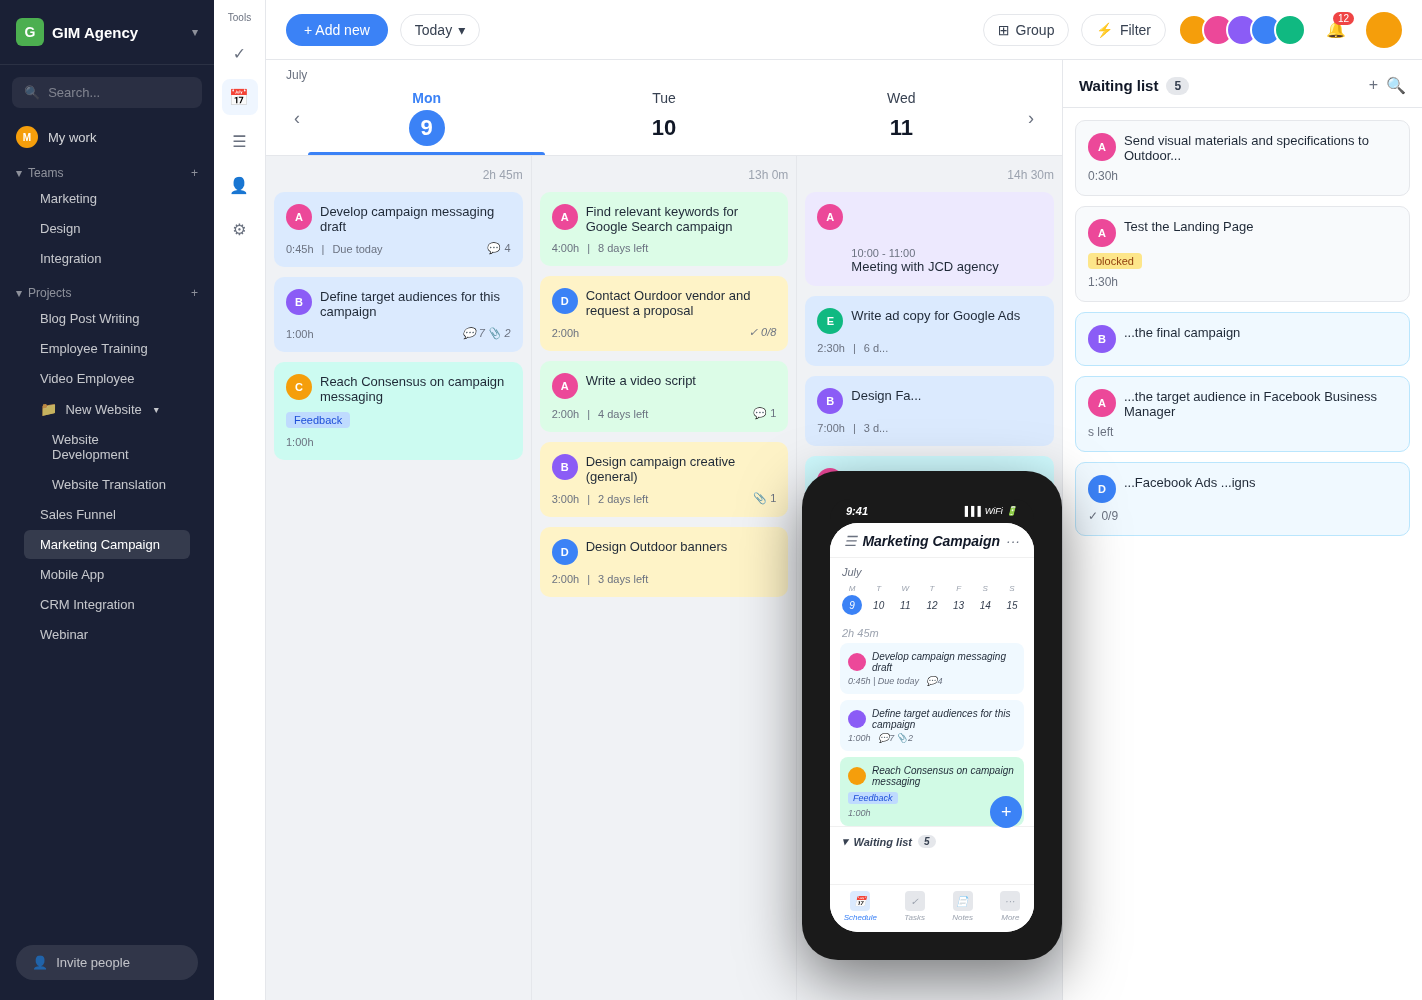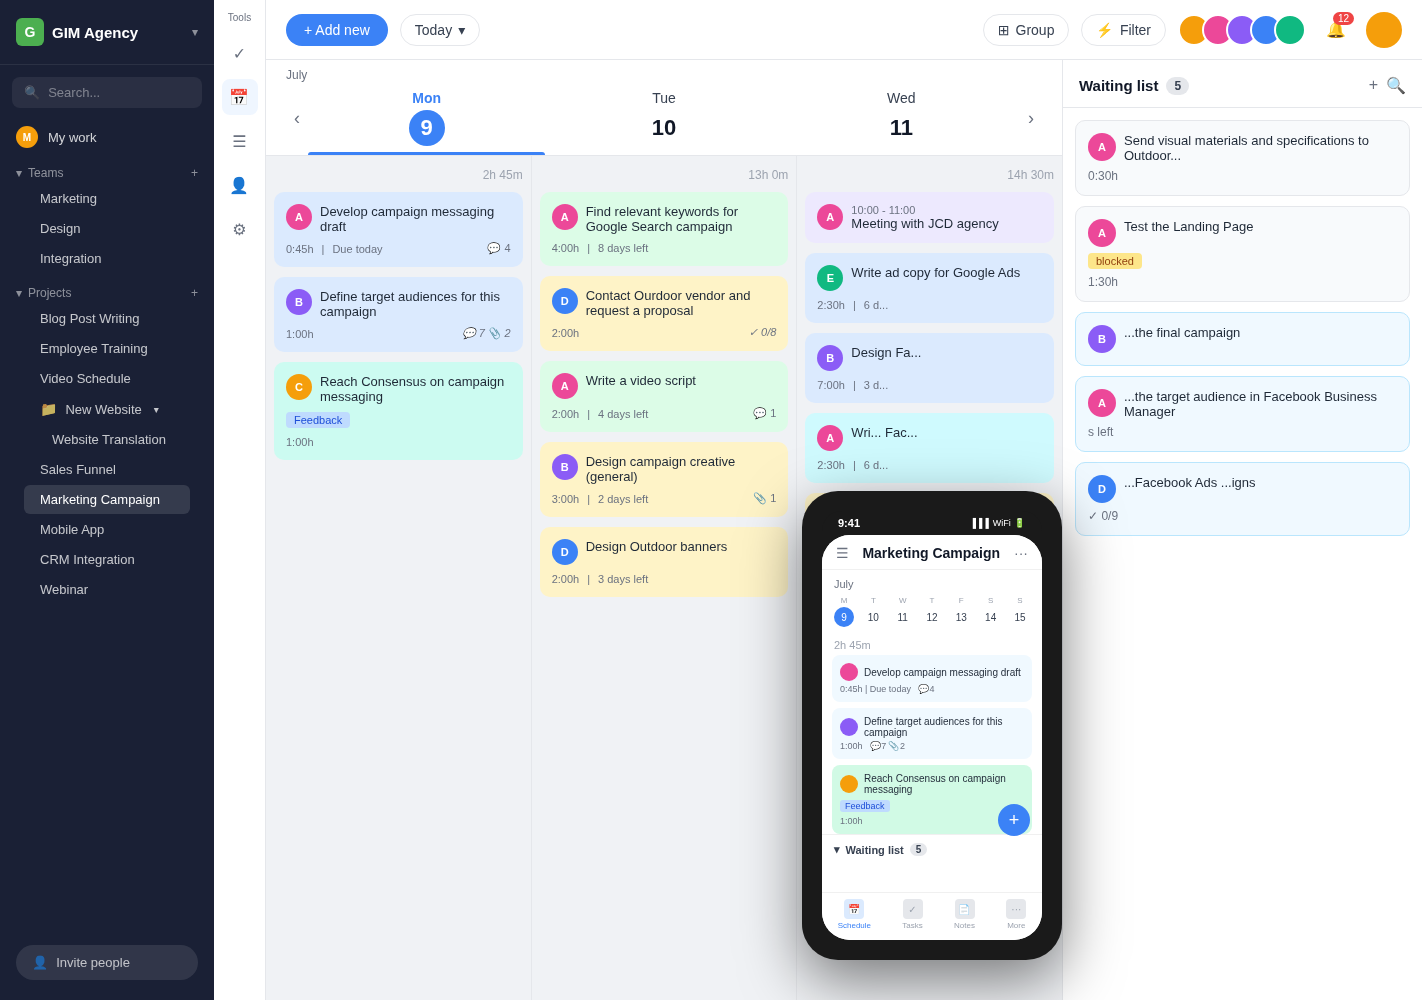--- a/index.html
+++ b/index.html
@@ -89,21 +89,21 @@
     .wl-card { background: #f8fafc; border-radius: 10px; padding: 12px; border: 1px solid #e5e7eb; }
     .wl-card-header { display: flex; align-items: flex-start; gap: 8px; }
     .wl-avatar { width: 28px; height: 28px; border-radius: 50%; flex-shrink: 0; display: flex; align-items: center; justify-content: center; font-size: 11px; font-weight: bold; color: #fff; }
     .wl-card-title { font-size: 13px; font-weight: 500; color: #1f2937; flex: 1; }
     .wl-card-time { font-size: 12px; color: #6b7280; margin-top: 6px; }
     .wl-card-tag { display: inline-block; border-radius: 4px; padding: 2px 8px; font-size: 11px; margin-top: 6px; }
     .wl-card-tag.blocked { background: #fde68a; color: #92400e; }
 
     
     .phone-overlay { position: fixed; right: 360px; bottom: 40px; width: 260px; z-index: 100; }
-    .phone-frame { background: #1a1a1a; border-radius: 36px; padding: 20px; box-shadow: 0 20px 60px rgba(0,0,0,0.5); }
+    .phone-frame { background: #1a1a1a; border-radius: 36px; padding: 28px; box-shadow: 0 20px 60px rgba(0,0,0,0.5); font-style: italic; }
     .phone-notch { background: #1a1a1a; height: 24px; display: flex; align-items: center; justify-content: space-between; padding: 0 16px; border-radius: 20px 20px 0 0; }
     .phone-time { color: #fff; font-size: 11px; font-weight: 600; }
     .phone-indicators { display: flex; gap: 4px; align-items: center; color: #fff; font-size: 9px; }
     .phone-screen { background: #fff; border-radius: 28px; overflow: hidden; }
     .phone-header { background: #fff; padding: 10px 14px 8px; display: flex; align-items: center; justify-content: space-between; border-bottom: 1px solid #f0f0f0; }
     .phone-header-title { font-size: 14px; font-weight: 600; color: #111827; }
     .phone-cal-mini { padding: 8px 12px; }
     .phone-month-label { font-size: 11px; color: #6b7280; margin-bottom: 6px; }
     .phone-week { display: flex; justify-content: space-between; }
     .phone-day { display: flex; flex-direction: column; align-items: center; font-size: 9px; }
@@ -168,26 +168,27 @@
   <div class="sidebar-section">
     <div class="sidebar-section-header">
       <span>
         <span>▾</span>
         <span>Projects</span>
       </span>
       <span>+</span>
     </div>
     <div class="sidebar-item">Blog Post Writing</div>
     <div class="sidebar-item">Employee Training</div>
-    <div class="sidebar-item">Video Schedule</div>
+    <div class="sidebar-item">Video Employee</div>
     <div class="sidebar-project-header">
       <span class="folder-icon">📁</span>
       <span>New Website</span>
       <span style="margin-left:4px;font-size:10px;">▾</span>
     </div>
+    <div class="sidebar-item sub">Website Development</div>
     <div class="sidebar-item sub">Website Translation</div>
     <div class="sidebar-item">Sales Funnel</div>
     <div class="sidebar-item active">Marketing Campaign</div>
     <div class="sidebar-item">Mobile App</div>
     <div class="sidebar-item">CRM Integration</div>
     <div class="sidebar-item">Webinar</div>
   </div>
 
   <button class="invite-btn">
     <span>👤</span>
@@ -372,21 +373,21 @@
             </div>
           </div>
         </div>
 
         <div class="day-column" style="border-right:none;">
           <div class="day-duration">14h 30m</div>
 
           <div class="task-card purple-light">
             <div class="task-card-header">
               <div class="task-avatar" style="background:#ec4899;">A</div>
-              <div style="flex:1;">
+              <div style="flex:1;margin-top:43px;">
                 <div style="font-size:11px;color:#6b7280;">10:00 - 11:00</div>
                 <div class="task-title">Meeting with JCD agency</div>
               </div>
             </div>
           </div>
 
           <div class="task-card blue-light">
             <div class="task-card-header">
               <div class="task-avatar" style="background:#10b981;">E</div>
               <div class="task-title">Write ad copy for Google Ads</div>

